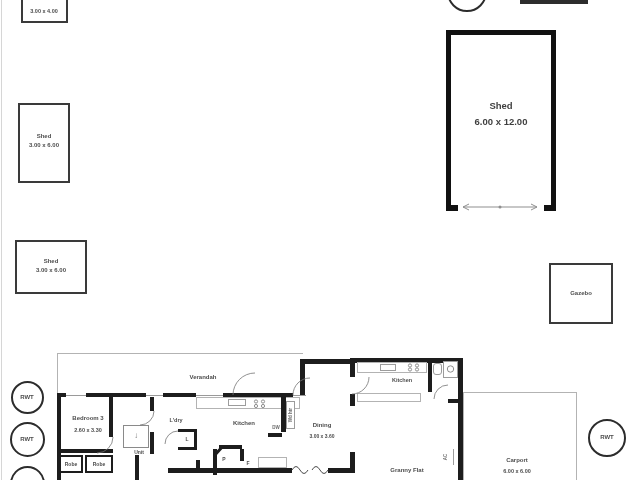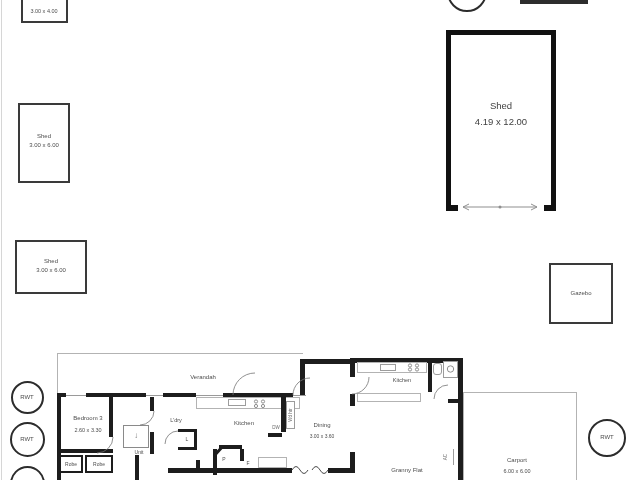--- a/index.html
+++ b/index.html
@@ -1,17 +1,17 @@
 <!DOCTYPE html>
 <html><head>
 <meta charset="utf-8">
 <style>
   html,body{margin:0;padding:0;background:#ffffff;}
   .canvas{position:relative;width:640px;height:480px;background:#fff;overflow:hidden;
-          font-family:"Liberation Sans",sans-serif;color:#4a4a4a;}
+          font-family:"Liberation Sans",sans-serif;color:#4a4a4a;font-weight:bold;}
   .wall{position:absolute;background:#1d1d1d;}
   .thin{position:absolute;border:1px solid #b3b3b3;background:#fff;box-sizing:border-box;}
   .thinline{position:absolute;background:#b3b3b3;}
   .outline2{position:absolute;border:2px solid #3a3a3a;background:#fff;box-sizing:border-box;}
   .circle{position:absolute;border:2px solid #2c2c2c;border-radius:50%;background:#fff;box-sizing:border-box;}
   .lbl{position:absolute;white-space:nowrap;color:#4d4d4d;text-align:center;line-height:1.25;}
   .c{transform:translate(-50%,-50%);}
   .rotl{transform:translate(-50%,-50%) rotate(-90deg);}
   .f10{font-size:9.5px;color:#3f3f3f;}
   .f6{font-size:6px;}
@@ -41,21 +41,21 @@
   <div class="outline2" style="left:15px;top:240px;width:72px;height:54px;"></div>
   <div class="lbl c f6" style="left:51px;top:262px;">Shed</div>
   <div class="lbl c f6" style="left:51px;top:271px;">3.00 x 6.00</div>
 
   <div class="wall" style="left:446px;top:30px;width:110px;height:5px;background:#111;"></div>
   <div class="wall" style="left:446px;top:30px;width:5px;height:181px;background:#111;"></div>
   <div class="wall" style="left:551px;top:30px;width:5px;height:181px;background:#111;"></div>
   <div class="wall" style="left:446px;top:205px;width:12px;height:6px;background:#111;"></div>
   <div class="wall" style="left:544px;top:205px;width:12px;height:6px;background:#111;"></div>
   <div class="lbl c f10" style="left:501px;top:106px;">Shed</div>
-  <div class="lbl c f10" style="left:501px;top:122px;">4.19 x 12.00</div>
+  <div class="lbl c f10" style="left:501px;top:122px;">6.00 x 12.00</div>
 
   <div class="outline2" style="left:549px;top:263px;width:64px;height:61px;"></div>
   <div class="lbl c f6" style="left:581px;top:294px;">Gazebo</div>
 
   <div class="circle" style="left:11px;top:381px;width:33px;height:33px;"></div>
   <div class="lbl c f6" style="left:27px;top:398px;">RWT</div>
   <div class="circle" style="left:10px;top:422px;width:35px;height:35px;"></div>
   <div class="lbl c f6" style="left:27px;top:440px;">RWT</div>
   <div class="circle" style="left:10px;top:466px;width:35px;height:35px;"></div>
   <div class="circle" style="left:588px;top:419px;width:38px;height:38px;"></div>

